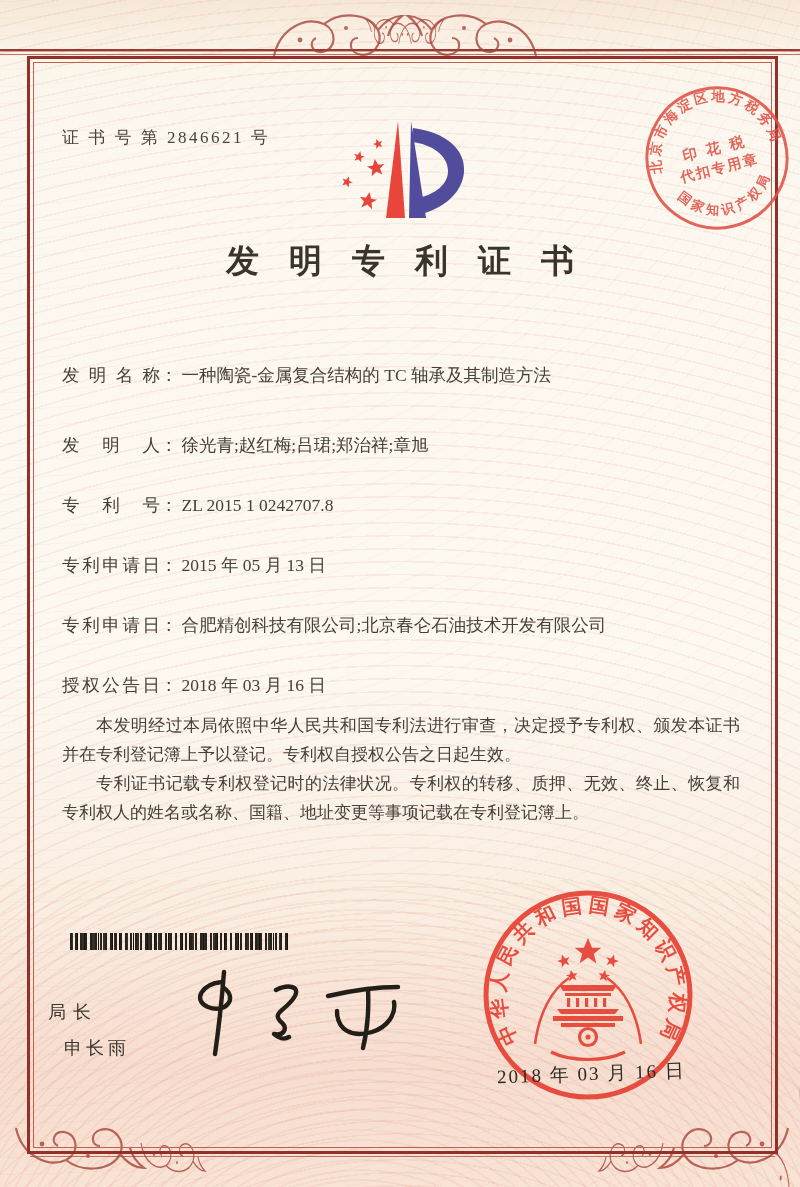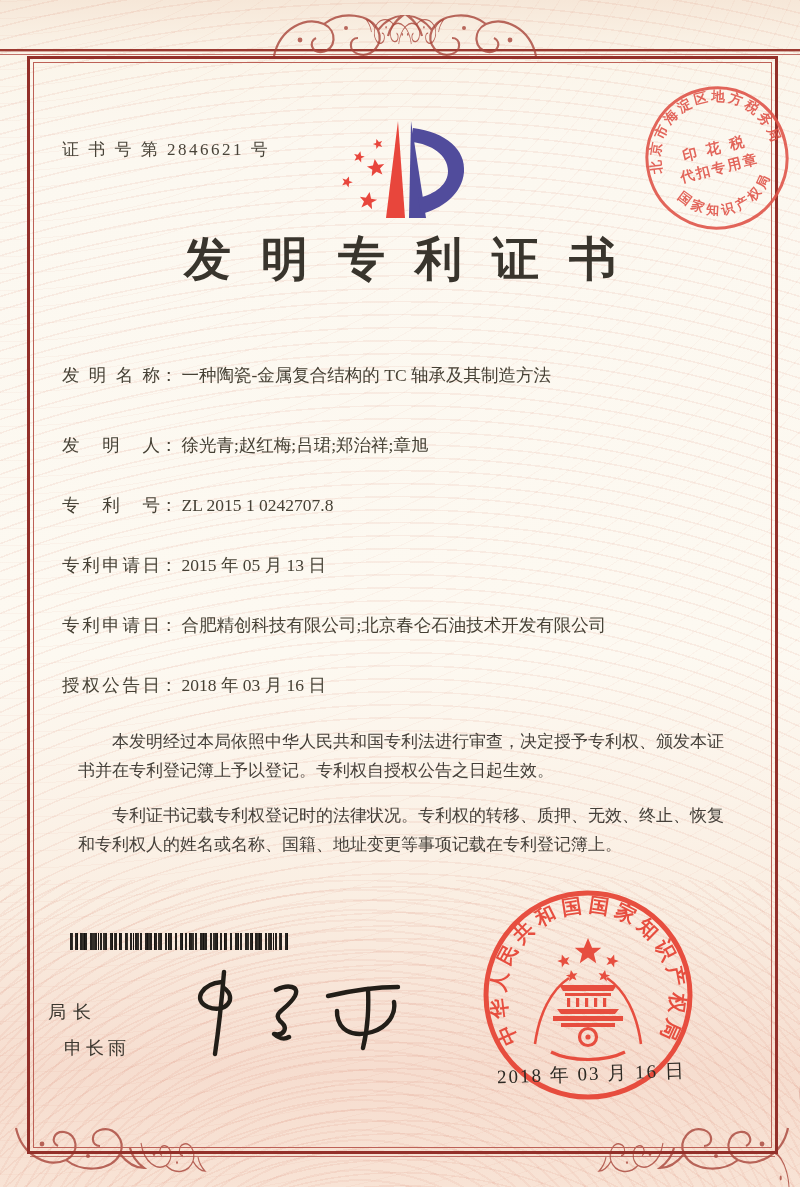--- a/index.html
+++ b/index.html
@@ -19,34 +19,34 @@
     background:repeating-radial-gradient(circle at 45% 160%, rgba(206,104,82,.14) 0 2px, transparent 2px 10px);
     opacity:.55;
   }
   .ornaments{position:absolute;inset:0;z-index:1;pointer-events:none;}
   .frame{
     position:absolute;left:27px;top:56px;width:751px;height:1098px;z-index:2;
     box-sizing:border-box;border:3px solid #93302a;
   }
   .frame::after{content:"";position:absolute;inset:3px;border:1px solid #bd6157;}
   .content{position:absolute;inset:0;z-index:3;}
-  .cert-no{position:absolute;left:62px;top:138px;font-size:17px;letter-spacing:2.5px;color:#494439;}
+  .cert-no{position:absolute;left:62px;top:126px;font-size:17px;letter-spacing:2.5px;color:#494439;}
   .logo{position:absolute;left:333px;top:92px;width:148px;height:145px;}
   .title{
-    position:absolute;left:0;top:228px;width:100%;text-align:center;
-    font-size:47px;font-weight:700;color:#39352d;letter-spacing:30px;text-indent:30px;white-space:nowrap;
+    position:absolute;left:0;top:239px;width:100%;text-align:center;
+    font-size:33px;font-weight:700;color:#39352d;letter-spacing:30px;text-indent:30px;white-space:nowrap;
   }
   .field-row{position:absolute;left:62px;font-size:17.5px;color:#464135;white-space:nowrap;}
   .field-label{display:inline-block;width:98px;text-align:justify;text-align-last:justify;}
   .field-colon{display:inline-block;margin:0 4px 0 0;}
   .paragraphs{
     position:absolute;left:62px;top:711px;width:678px;
     font-size:17px;line-height:29px;text-align:justify;color:#45403a;
   }
-  .paragraphs p{margin:16px;text-indent:2em;}
+  .paragraphs p{margin:0;text-indent:2em;}
   .barcode{
     position:absolute;left:70px;top:933px;width:219px;height:17px;
     background:
       repeating-linear-gradient(90deg,#26221e 0 2px,transparent 2px 5px),
       repeating-linear-gradient(90deg,#15120f 0 1px,transparent 1px 7px),
       repeating-linear-gradient(90deg,#35302a 0 3px,transparent 3px 11px);
   }
   .signer-title{position:absolute;left:48px;top:1000px;font-size:18px;letter-spacing:7px;color:#3b372f;}
   .signer-name{position:absolute;left:64px;top:1036px;font-size:18px;letter-spacing:4px;color:#3b372f;text-align:right;}
   .signature{position:absolute;left:172px;top:966px;width:230px;height:95px;}

